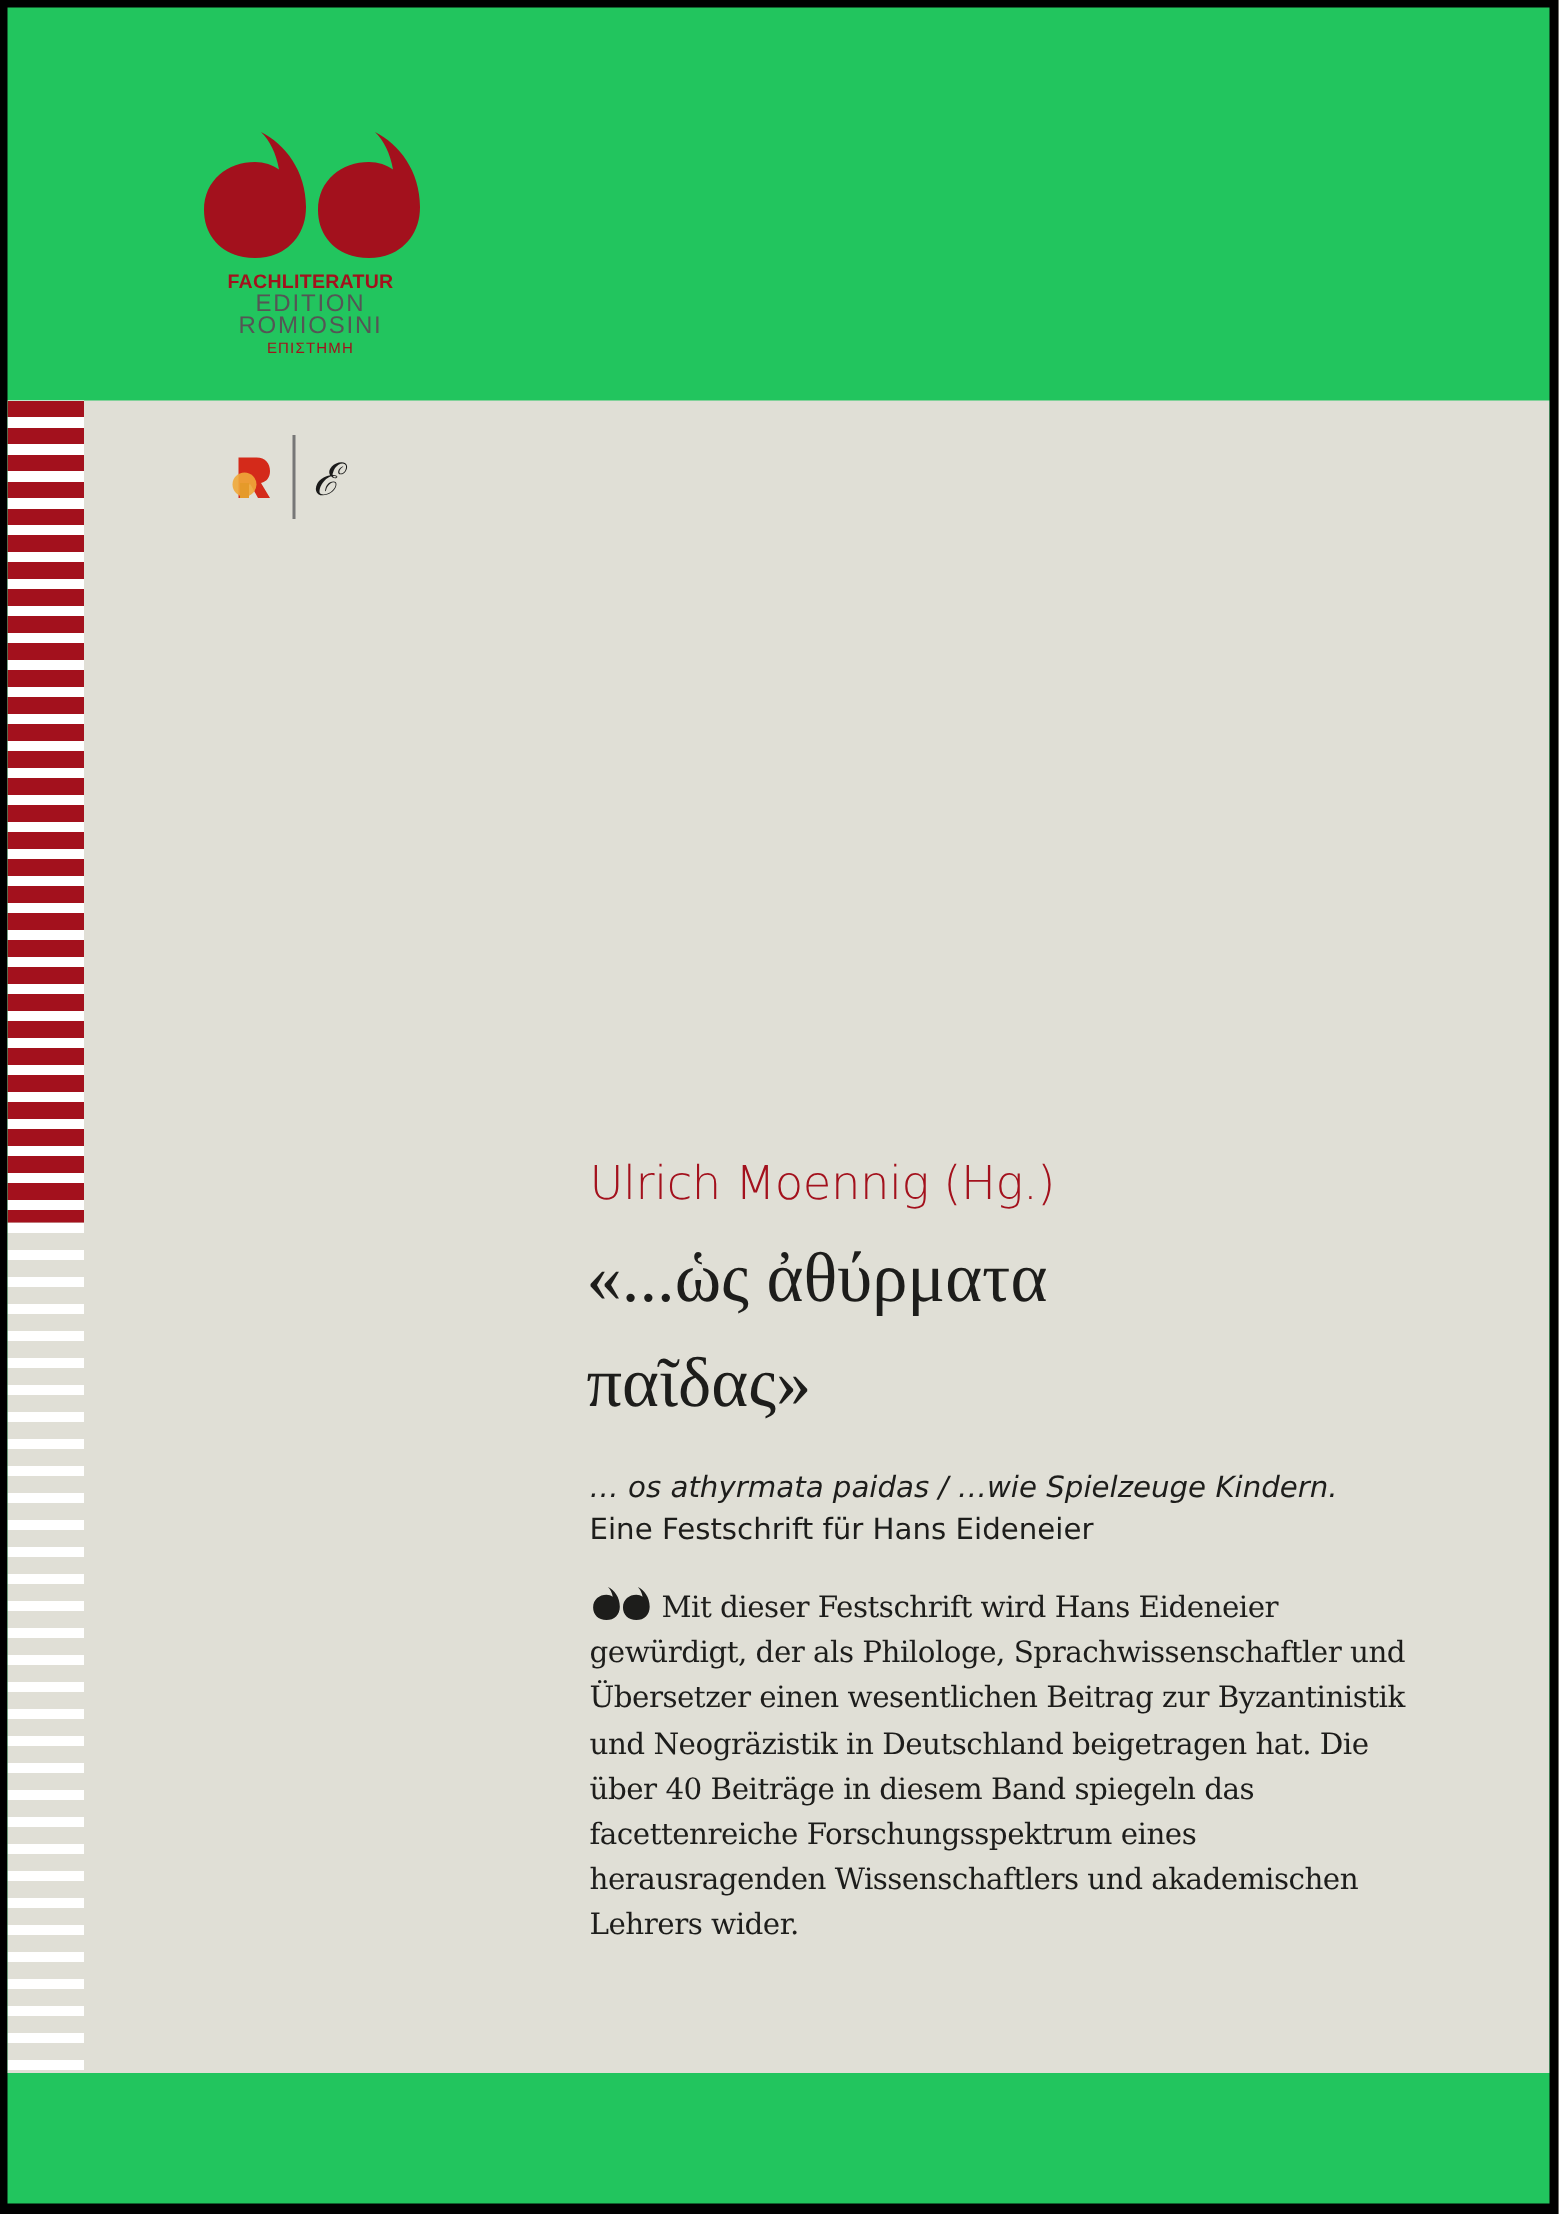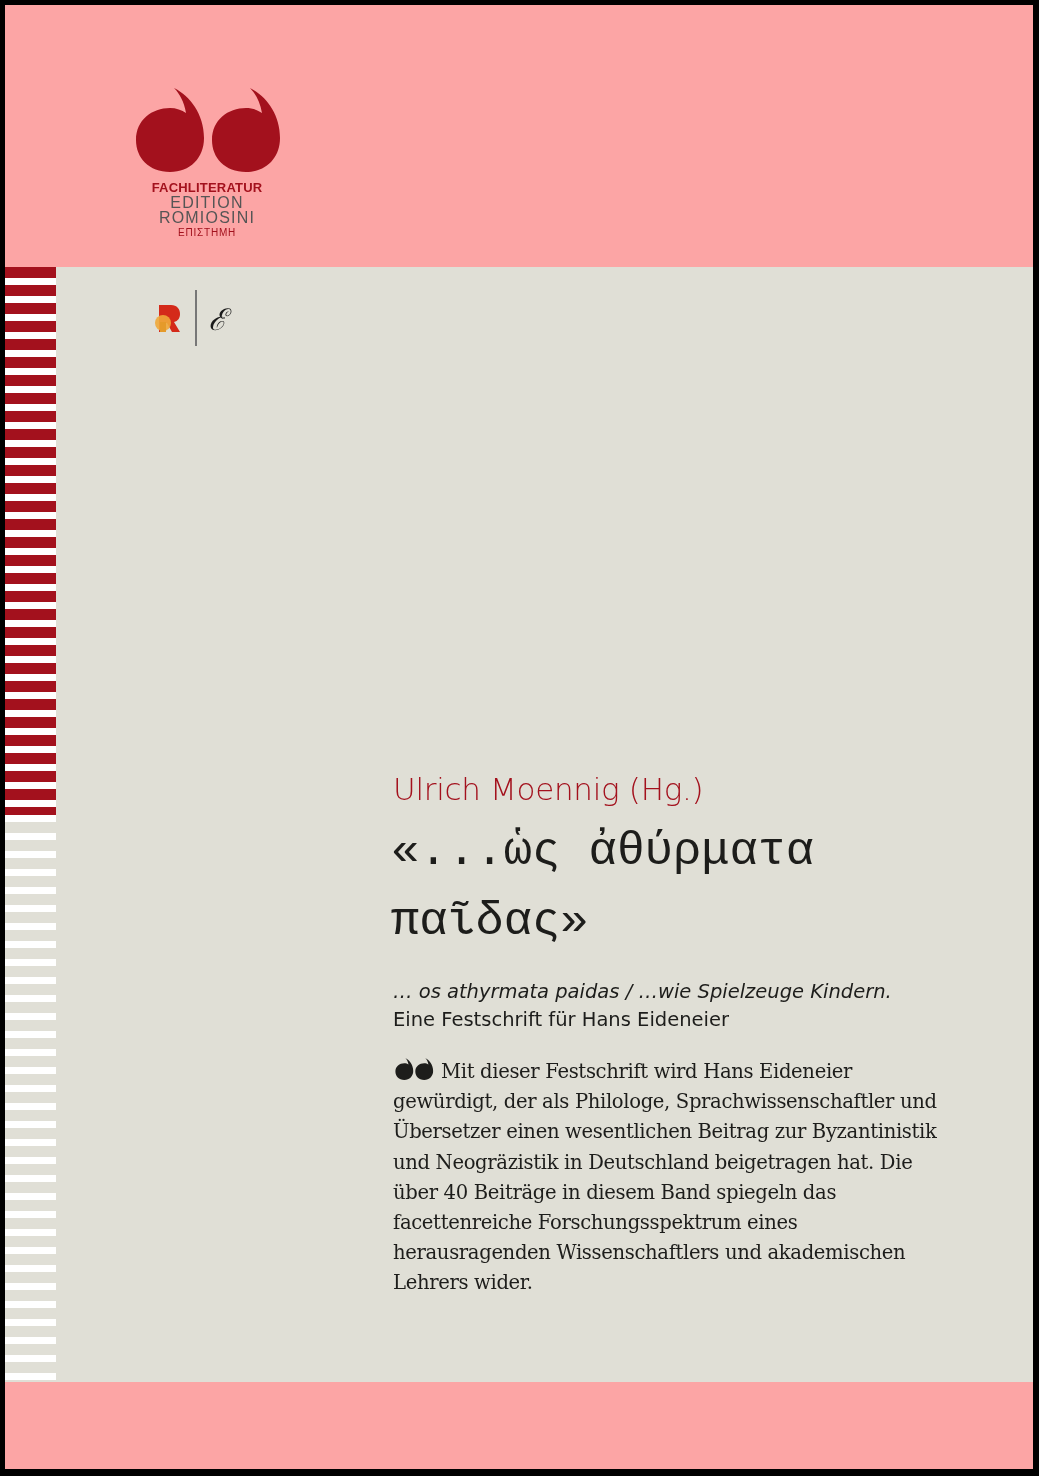--- a/index.html
+++ b/index.html
@@ -1,33 +1,33 @@
 <!DOCTYPE html>
 <html><head>
 <meta charset="utf-8">
 <style>
   html, body { margin:0; padding:0; }
   body { width:1039px; height:1476px; background:#000; position:relative; overflow:hidden; }
-  .page { position:absolute; left:5px; top:5px; width:1028px; height:1464px; background:#fca5a5; overflow:hidden; }
+  .page { position:absolute; left:5px; top:5px; width:1028px; height:1464px; background:#22c55e; overflow:hidden; }
   .logo { position:absolute; left:117px; top:83px; width:170px; text-align:center; }
   .logo svg { display:block; margin:0 auto; }
   .logo .l1 { font-family:"Liberation Sans", sans-serif; font-weight:bold; color:#a3111d; font-size:13px; letter-spacing:0.2px; margin-top:8px; line-height:15px; }
   .logo .l2 { font-family:"Liberation Sans", sans-serif; color:#555; font-size:16px; letter-spacing:1.2px; line-height:15px; }
   .logo .l3 { font-family:"Liberation Sans", sans-serif; font-weight:normal; color:#a3111d; font-size:10px; letter-spacing:0.8px; line-height:15px; }
   .band { position:absolute; left:0; top:262px; width:1028px; height:1115px; background:#e0dfd6; }
   .stripes { position:absolute; left:0; top:262px; width:51px; height:1115px;
     background:
       repeating-linear-gradient(to bottom, #a3111d 0px, #a3111d 11px, #ffffff 11px, #ffffff 18px) 0 0 / 51px 548px no-repeat,
       repeating-linear-gradient(to bottom, #ffffff 0px, #ffffff 7px, #e0dfd6 7px, #e0dfd6 18px) 0 548px / 51px 567px no-repeat;
   }
   .pubmarks { position:absolute; left:148px; top:283px; height:60px; display:flex; align-items:center; }
   .pubmarks .divider { width:1.5px; height:56px; background:#777; margin:0 12px 0 14px; }
   .pubmarks .eps { font-family:"DejaVu Serif", serif; font-style:italic; font-size:30px; color:#1a1a1a; }
   .author { position:absolute; left:388px; top:740px; font-family:"DejaVu Sans", sans-serif; font-size:31px; color:#a3111d; font-weight:300; letter-spacing:-0.3px;margin-top:26px; }
-  .title { position:absolute; left:386px; top:812px; width:560px; font-family:Liberation Mono, monospace; font-size:47px; line-height:70px; color:#1d1d1b; }
+  .title { position:absolute; left:386px; top:812px; width:560px; font-family:Liberation Serif, serif; font-size:47px; line-height:70px; color:#1d1d1b; }
   .subtitle { position:absolute; left:388px; top:973px; font-family:"DejaVu Sans", sans-serif; font-size:19.5px; line-height:28px; color:#1d1d1b; }
   .subtitle .it { font-style:italic;text-align:right; }
   .blurb { position:absolute; left:388px; top:1052px; width:560px; font-family:"DejaVu Serif", serif; font-size:19.6px; line-height:30.2px; color:#1d1d1b; letter-spacing:-0.35px; }
   .blurb .q { display:inline-block; vertical-align:-2px; margin-right:6px; }
 </style>
 </head>
 <body>
 
 <div class="page">
 

